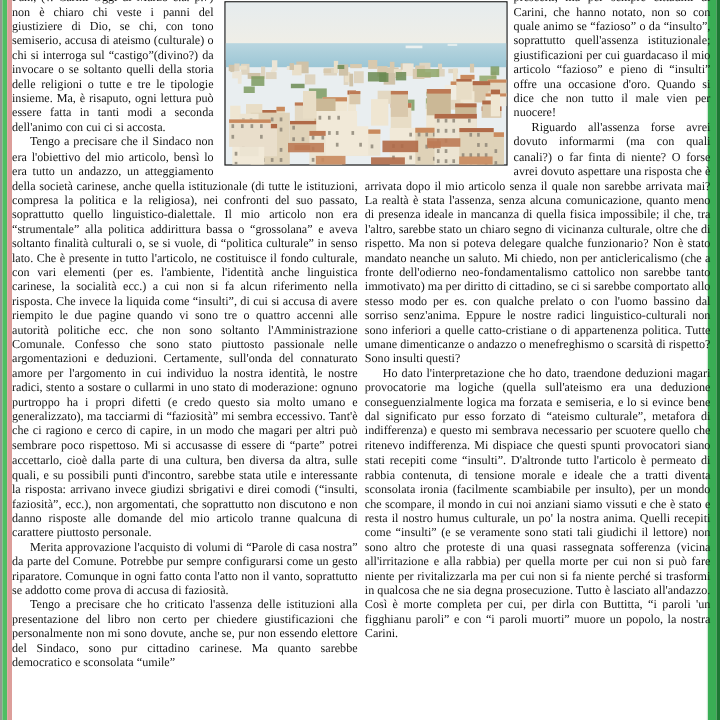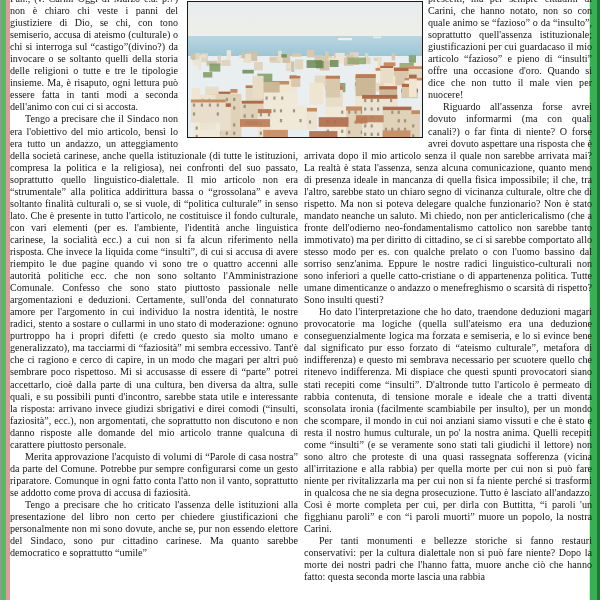--- a/index.html
+++ b/index.html
@@ -38,29 +38,28 @@
   <div class="edge edge-l3" style="background: rgb(220, 158, 154);"></div>
   <div class="edge edge-r3" style="background: rgb(207, 232, 212);"></div>
   <div class="edge edge-r2" style="background: rgb(58, 174, 85);"></div>
   <div class="edge edge-r1" style="background: rgb(29, 119, 51);"></div>
 
   <div class="col col-left">
     <div class="photo-spacer-left"></div>
     <p class="cont">Fan., (v. Carini Oggi di Marzo c.a. p.7) non è chiaro chi veste i panni del giustiziere di Dio, se chi, con tono semiserio, accusa di ateismo (culturale) o chi si interroga sul “castigo”(divino?) da invocare o se soltanto quelli della storia delle religioni o tutte e tre le tipologie insieme. Ma, è risaputo, ogni lettura può essere fatta in tanti modi a seconda dell'animo con cui ci si accosta.</p>
     <p>Tengo a precisare che il Sindaco non era l'obiettivo del mio articolo, bensì lo era tutto un andazzo, un atteggiamento della società carinese, anche quella istituzionale (di tutte le istituzioni, compresa la politica e la religiosa), nei confronti del suo passato, soprattutto quello linguistico-dialettale. Il mio articolo non era “strumentale” alla politica addirittura bassa o “grossolana” e aveva soltanto finalità culturali o, se si vuole, di “politica culturale” in senso lato. Che è presente in tutto l'articolo, ne costituisce il fondo culturale, con vari elementi (per es. l'ambiente, l'identità anche linguistica carinese, la socialità ecc.) a cui non si fa alcun riferimento nella risposta. Che invece la liquida come “insulti”, di cui si accusa di avere riempito le due pagine quando vi sono tre o quattro accenni alle autorità politiche ecc. che non sono soltanto l'Amministrazione Comunale. Confesso che sono stato piuttosto passionale nelle argomentazioni e deduzioni. Certamente, sull'onda del connaturato amore per l'argomento in cui individuo la nostra identità, le nostre radici, stento a sostare o cullarmi in uno stato di moderazione: ognuno purtroppo ha i propri difetti (e credo questo sia molto umano e generalizzato), ma tacciarmi di “faziosità” mi sembra eccessivo. Tant'è che ci ragiono e cerco di capire, in un modo che magari per altri può sembrare poco rispettoso. Mi si accusasse di essere di “parte” potrei accettarlo, cioè dalla parte di una cultura, ben diversa da altra, sulle quali, e su possibili punti d'incontro, sarebbe stata utile e interessante la risposta: arrivano invece giudizi sbrigativi e direi comodi (“insulti, faziosità”, ecc.), non argomentati, che soprattutto non discutono e non danno risposte alle domande del mio articolo tranne qualcuna di carattere piuttosto personale.</p>
     <p>Merita approvazione l'acquisto di volumi di “Parole di casa nostra” da parte del Comune. Potrebbe pur sempre configurarsi come un gesto riparatore. Comunque in ogni fatto conta l'atto non il vanto, soprattutto se addotto come prova di accusa di faziosità.</p>
-    <p>Tengo a precisare che ho criticato l'assenza delle istituzioni alla presentazione del libro non certo per chiedere giustificazioni che personalmente non mi sono dovute, anche se, pur non essendo elettore del Sindaco, sono pur cittadino carinese. Ma quanto sarebbe democratico e soprattutto “umile”</p>
+    <p>Tengo a precisare che ho criticato l'assenza delle istituzioni alla presentazione del libro non certo per chiedere giustificazioni che personalmente non mi sono dovute, anche se, pur non essendo elettore del Sindaco, sono pur cittadino carinese. Ma quanto sarebbe democratico e sconsolata “umile”</p>
   </div>
 
   <div class="col col-right">
     <div class="photo-spacer-right"></div>
     <p class="cont">prescelti, ma per sempre cittadini di Carini, che hanno notato, non so con quale animo se “fazioso” o da “insulto”, soprattutto quell'assenza istituzionale; giustificazioni per cui guardacaso il mio articolo “fazioso” e pieno di “insulti” offre una occasione d'oro. Quando si dice che non tutto il male vien per nuocere!</p>
     <p>Riguardo all'assenza forse avrei dovuto informarmi (ma con quali canali?) o far finta di niente? O forse avrei dovuto aspettare una risposta che è arrivata dopo il mio articolo senza il quale non sarebbe arrivata mai? La realtà è stata l'assenza, senza alcuna comunicazione, quanto meno di presenza ideale in mancanza di quella fisica impossibile; il che, tra l'altro, sarebbe stato un chiaro segno di vicinanza culturale, oltre che di rispetto. Ma non si poteva delegare qualche funzionario? Non è stato mandato neanche un saluto. Mi chiedo, non per anticlericalismo (che a fronte dell'odierno neo-fondamentalismo cattolico non sarebbe tanto immotivato) ma per diritto di cittadino, se ci si sarebbe comportato allo stesso modo per es. con qualche prelato o con l'uomo bassino dal sorriso senz'anima. Eppure le nostre radici linguistico-culturali non sono inferiori a quelle catto-cristiane o di appartenenza politica. Tutte umane dimenticanze o andazzo o menefreghismo o scarsità di rispetto? Sono insulti questi?</p>
     <p>Ho dato l'interpretazione che ho dato, traendone deduzioni magari provocatorie ma logiche (quella sull'ateismo era una deduzione conseguenzialmente logica ma forzata e semiseria, e lo si evince bene dal significato pur esso forzato di “ateismo culturale”, metafora di indifferenza) e questo mi sembrava necessario per scuotere quello che ritenevo indifferenza. Mi dispiace che questi spunti provocatori siano stati recepiti come “insulti”. D'altronde tutto l'articolo è permeato di rabbia contenuta, di tensione morale e ideale che a tratti diventa sconsolata ironia (facilmente scambiabile per insulto), per un mondo che scompare, il mondo in cui noi anziani siamo vissuti e che è stato e resta il nostro humus culturale, un po' la nostra anima. Quelli recepiti come “insulti” (e se veramente sono stati tali giudichi il lettore) non sono altro che proteste di una quasi rassegnata sofferenza (vicina all'irritazione e alla rabbia) per quella morte per cui non si può fare niente per rivitalizzarla ma per cui non si fa niente perché si trasformi in qualcosa che ne sia degna prosecuzione. Tutto è lasciato all'andazzo. Così è morte completa per cui, per dirla con Buttitta, “i paroli 'un figghianu paroli” e con “i paroli muorti” muore un popolo, la nostra Carini.</p>
-    <p>Per tanti monumenti e bellezze storiche si fanno restauri conservativi: per la cultura dialettale non si può fare niente? Dopo la morte dei nostri padri che l'hanno fatta, muore anche ciò che hanno fatto: questa seconda morte lascia una rabbia</p>
   </div>
 
   <figure class="photo">
     <svg viewBox="0 0 234 135" preserveAspectRatio="none" aria-hidden="true">
       <defs>
         <linearGradient id="sky" x1="0" y1="0" x2="0" y2="1">
           <stop offset="0" stop-color="#e6ecee"></stop>
           <stop offset="1" stop-color="#f3efe4"></stop>
         </linearGradient>
         <linearGradient id="sea" x1="0" y1="0" x2="0" y2="1">

